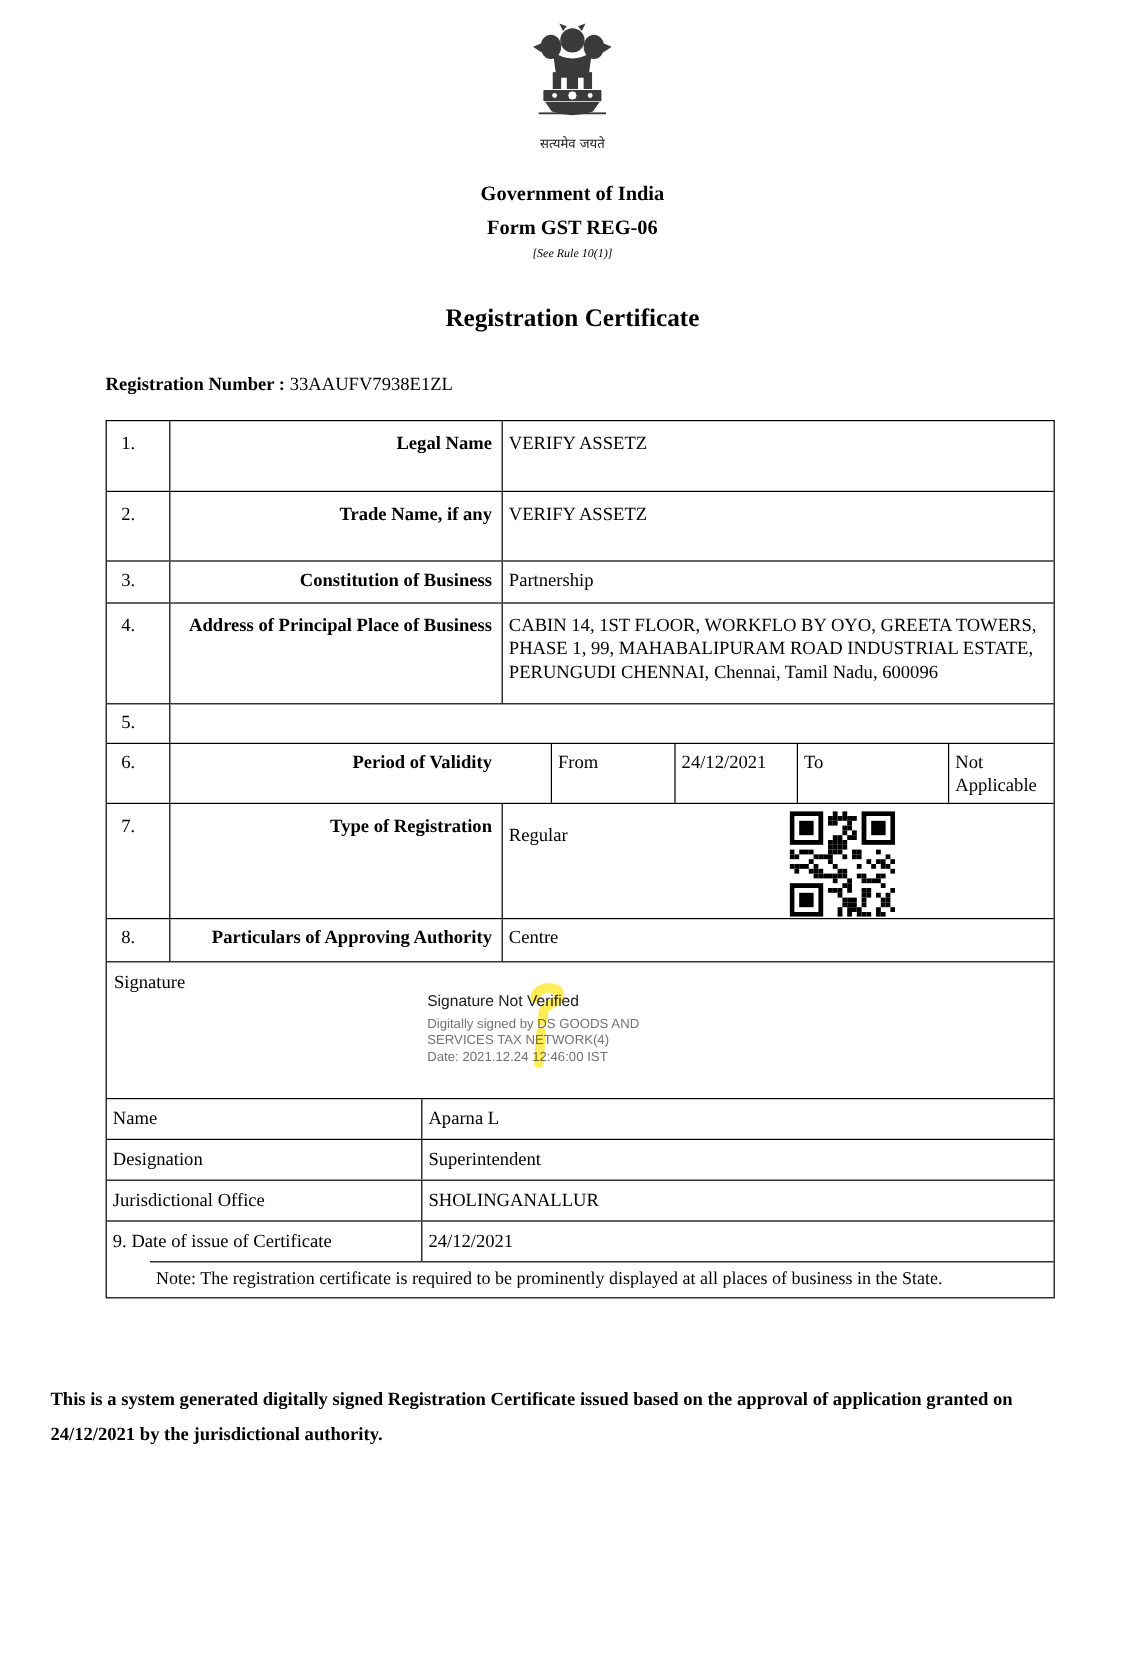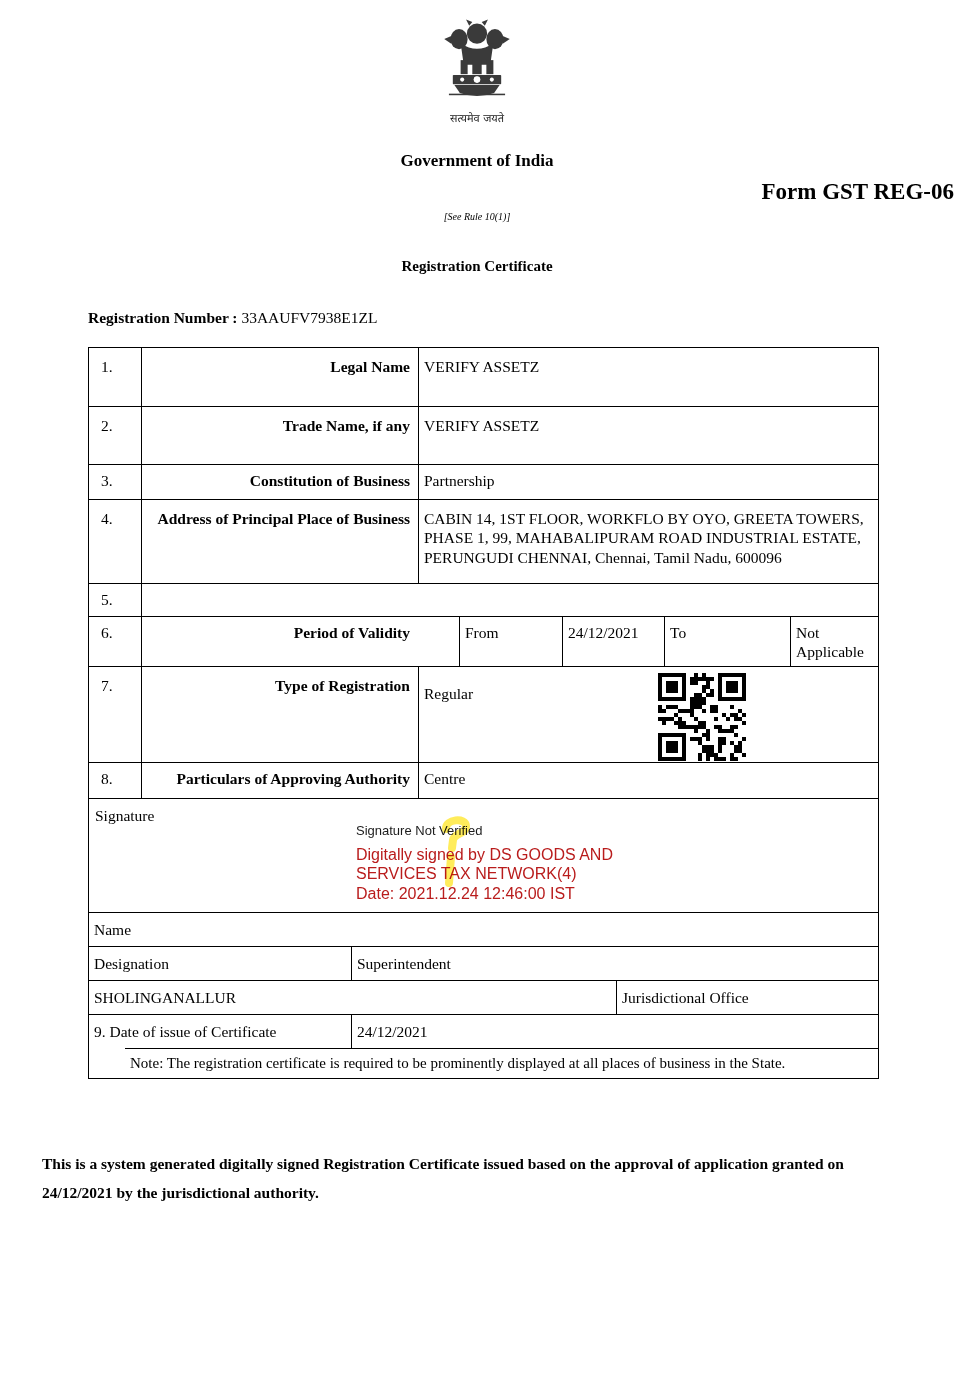--- a/index.html
+++ b/index.html
@@ -5,23 +5,23 @@
   * { margin:0; padding:0; box-sizing:border-box; }
   html,body { background:#ffffff; }
   .page {
     width:954px; height:1379px; background:#fff; color:#000;
     font-family:"Liberation Serif", serif; position:relative; overflow:hidden;
   }
   .header { text-align:center; padding-top:10px; }
   .emblem-wrap { display:inline-block; line-height:0; }
   .motto { font-size:11px; color:#222; margin-top:2px; font-family:"DejaVu Sans", sans-serif; }
   .govt { font-weight:700; font-size:17px; margin-top:26px; }
-  .form-title { font-weight:700; font-size:23px; margin-top:8px;text-align:right; }
+  .form-title { font-weight:700; font-size:17px; margin-top:8px; }
   .rule-ref { font-style:italic; font-size:10px; margin-top:6px; }
-  .cert-title { font-weight:700; font-size:15px; margin-top:36px; }
+  .cert-title { font-weight:700; font-size:21px; margin-top:36px; }
 
   .regnum { margin:34px 0 0 88px; font-size:15.5px; }
   .regnum .lbl { font-weight:700; }
 
   .tbl { margin:20px 0 0 88px; width:791px; border:1px solid #000; font-size:15.5px; }
   .trow { display:flex; border-top:1px solid #000; position:relative; }
   .trow:first-child { border-top:none; }
   .tc { border-left:1px solid #000; padding:9px 8px 4px 5px; line-height:1.25; }
   .tc:first-child { border-left:none; }
   .c-num { width:52px; flex:none; padding-left:12px; }
@@ -39,21 +39,21 @@
   .c-fromval { width:102px; flex:none; }
   .c-to { width:126px; flex:none; }
   .c-toval { flex:1; }
   .r7 .c-value { padding-top:17px; }
   .qr { position:absolute; top:6px; right:132px; width:88px; height:88px; line-height:0; }
 
   .rsig { min-height:114px; display:block; }
   .sig-label { padding:8px 0 0 6px; font-size:15.5px; }
   .sig-text { position:absolute; left:267px; top:24px; font-family:"Liberation Sans", sans-serif; }
   .sig-status { font-size:13px; color:#1c1c1c; margin-bottom:7px; }
-  .sig-line { font-size:16px; line-height:1.22; color:#b91c1c; }
+  .sig-line { font-size:11px; line-height:1.22; color:#737373; }
   .sig-mark { position:absolute; left:80px; top:-8px; pointer-events:none; mix-blend-mode:multiply; }
 
   .rname { min-height:34px; }
   .c-nlabel { width:262px; flex:none; padding-top:7px; }
   .c-nvalue { flex:1; padding-top:7px; }
   .rnote { min-height:30px;margin-left:36px; }
   .rnote .tc { padding-top:5px; font-size:15px; }
 
   .footer { margin:70px 40px 0 42px; font-weight:700; font-size:15.5px; line-height:1.9; }
 </style>
@@ -306,30 +306,31 @@
         <div class="sig-mark">
           <svg width="44" height="76" viewBox="0 0 44 76" aria-hidden="true">
             <path d="M10 14 C9 4 30 2 30 11 C30 19 18 18 17 25 L16 33 M15 42 L13 68" stroke="#ffe93e" stroke-width="8" fill="none" stroke-linecap="round" opacity="0.85"></path>
           </svg>
         </div>
       </div>
     </div>
 
     <div class="trow rname">
       <div class="tc c-nlabel">Name</div>
+      <div class="tc c-nvalue">Aparna L</div>
     </div>
 
     <div class="trow rname">
       <div class="tc c-nlabel">Designation</div>
       <div class="tc c-nvalue">Superintendent</div>
     </div>
 
     <div class="trow rname">
+      <div class="tc c-nlabel">Jurisdictional Office</div>
       <div class="tc c-nvalue">SHOLINGANALLUR</div>
-      <div class="tc c-nlabel">Jurisdictional Office</div>
     </div>
 
     <div class="trow rname">
       <div class="tc c-nlabel">9. Date of issue of Certificate</div>
       <div class="tc c-nvalue">24/12/2021</div>
     </div>
 
     <div class="trow rnote">
       <div class="tc c-value">Note: The registration certificate is required to be prominently displayed at all places of business in the State.</div>
     </div>

